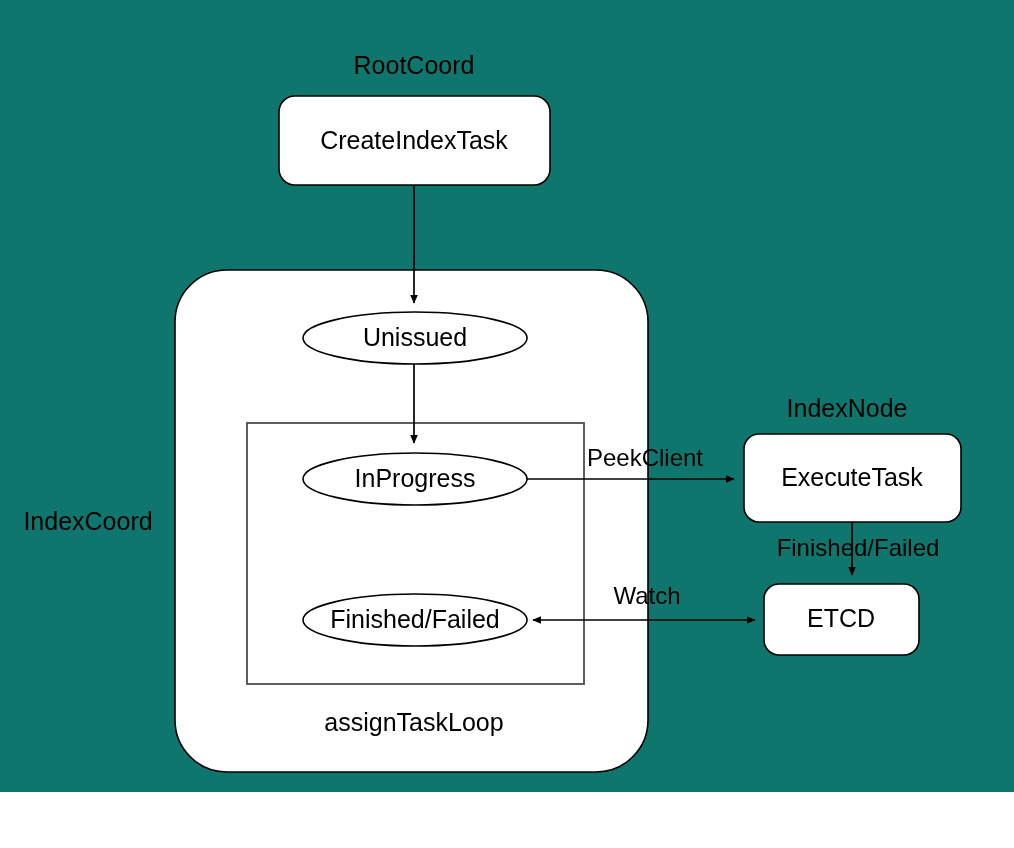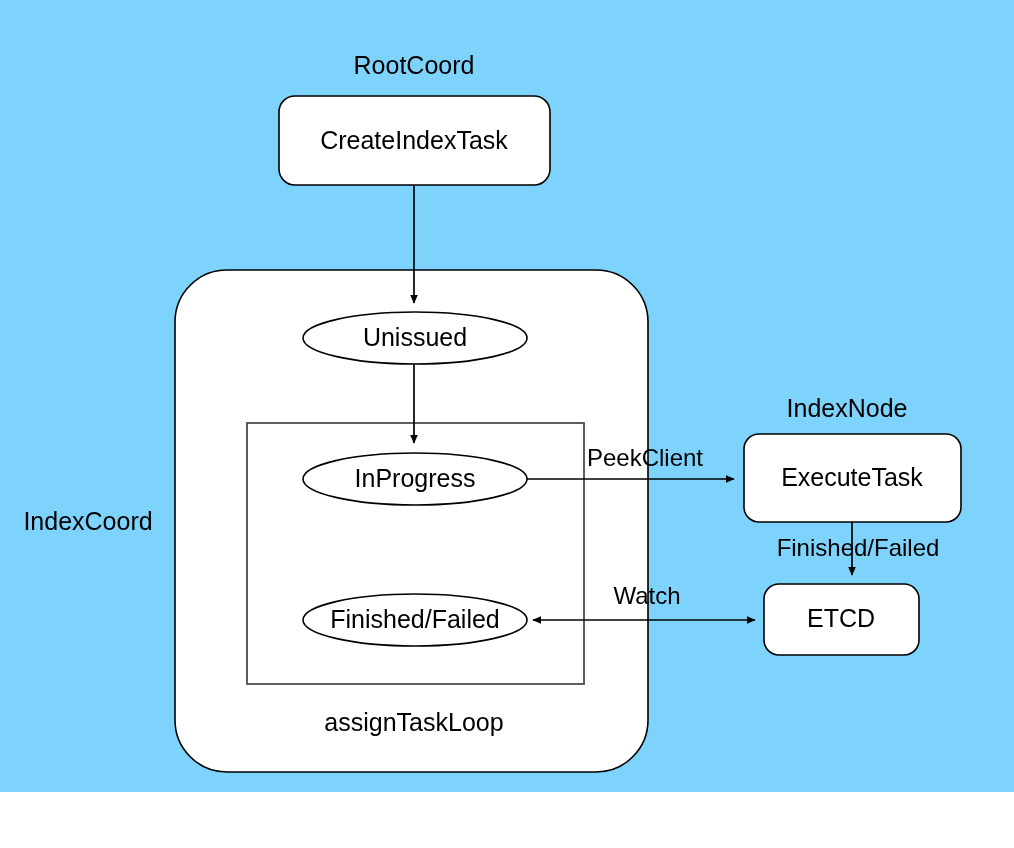--- a/index.html
+++ b/index.html
@@ -8,21 +8,21 @@
     padding: 0;
     background: #ffffff;
   }
   body {
     font-family: "Liberation Sans", sans-serif;
   }
   #diagram-root {
     position: relative;
     width: 1014px;
     height: 792px;
-    background: #7dd3fc;
+    background: #0f766e;
     overflow: hidden;
   }
   svg#diagram-canvas {
     position: absolute;
     left: 0;
     top: 0;
     width: 1014px;
     height: 848px;
   }
   .shape-stroke {

